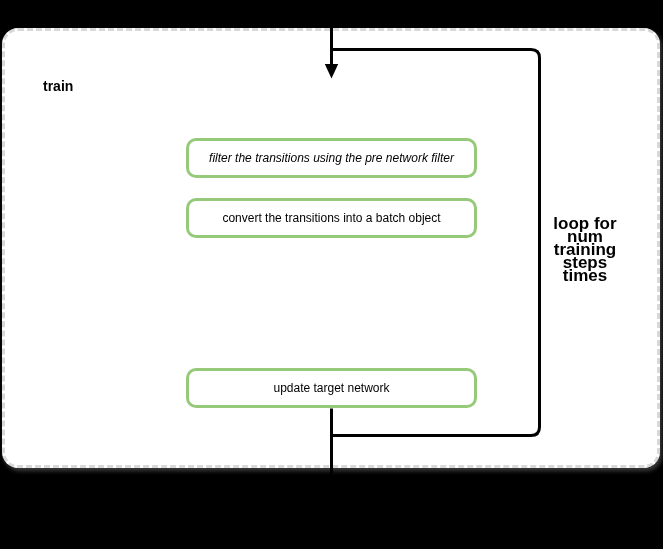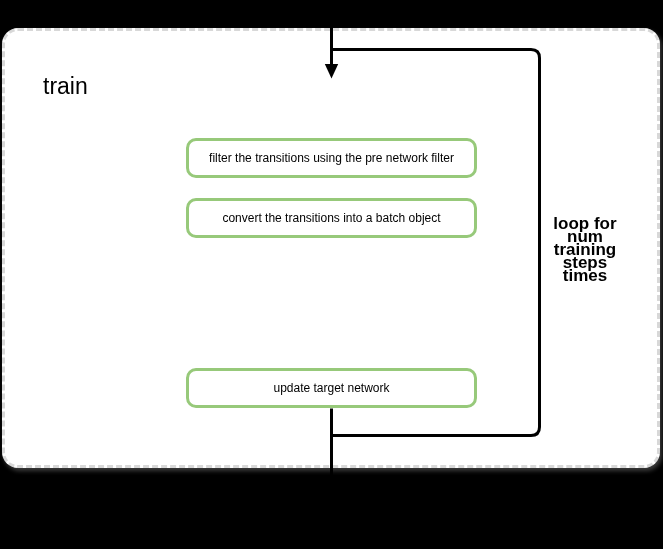--- a/index.html
+++ b/index.html
@@ -24,35 +24,35 @@
   .container{
     position:absolute;left:2px;top:28px;width:658px;height:440px;
     box-sizing:border-box;
     background:var(--container-fill);
     border:3px dashed var(--container-border);
     border-radius:16px;
     box-shadow:2px 3px 4px rgba(130,130,130,0.45);
   }
   .container-label{
     position:absolute;left:38px;top:45px;
-    font-size:23px;font-weight:normal;line-height:20px;
+    font-size:14px;font-weight:bold;line-height:20px;
   }
   .step{
     position:absolute;left:186px;width:291px;height:40px;
     box-sizing:border-box;
     background:var(--step-fill);
     border:3px solid var(--step-border);
     border-radius:10px;
     display:flex;align-items:center;justify-content:center;
     font-size:12px;line-height:14px;text-align:center;
     white-space:nowrap;
     z-index:2;
   }
   .step-1{top:78px;}
-  .step-2{top:138px;}
+  .step-2{top:138px;font-style:italic;}
   .step-3{top:198px;}
   .step-final{top:368px;}
   .subprocess{
     position:absolute;left:166px;top:258px;width:329px;height:87px;
     box-sizing:border-box;
     border:2px dashed var(--sub-border);
     background:transparent;
     z-index:2;
   }
   .subprocess-label{

